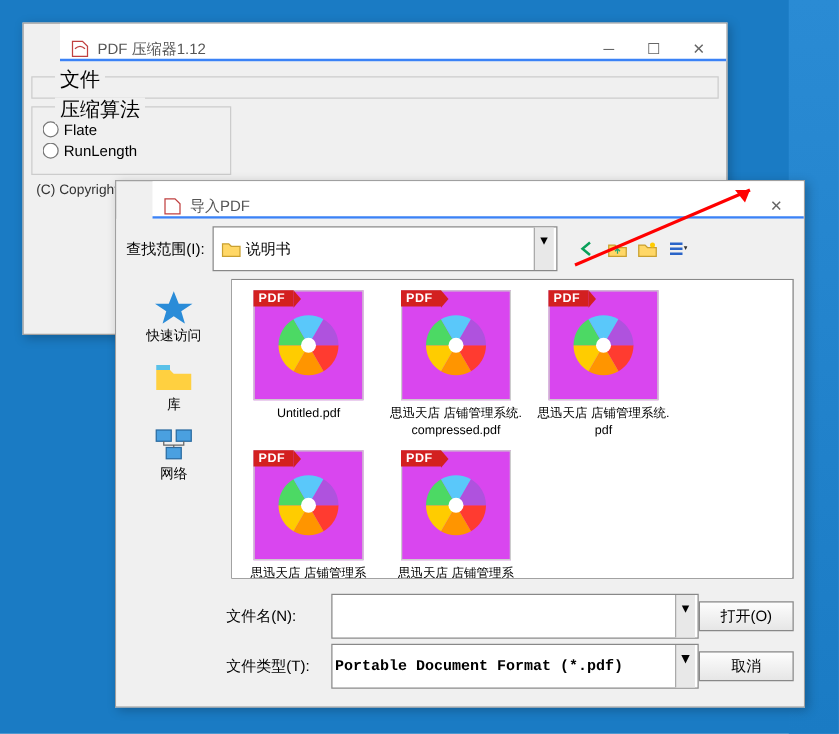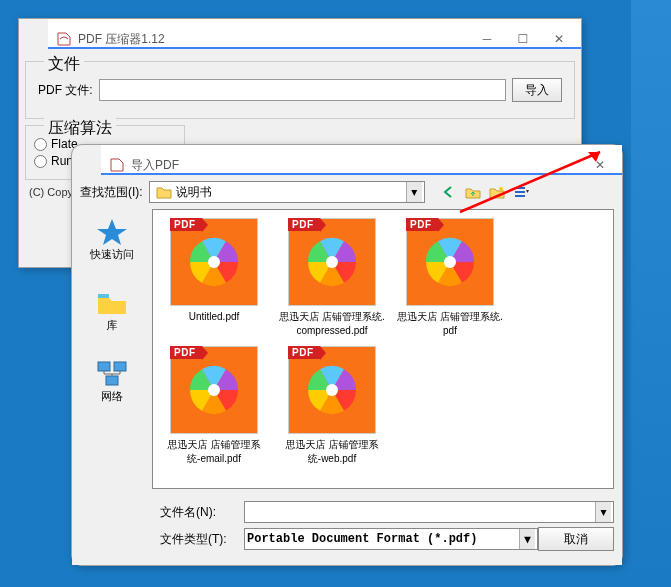--- a/index.html
+++ b/index.html
@@ -8,43 +8,43 @@
 .titlebar { height: 30px; background: #fff; display: flex; align-items: center; padding: 12px 4px 0 8px; border-bottom: 2px solid #3b82f6; margin-left: 29px; }
 .titlebar .icon { width: 16px; height: 16px; margin-right: 6px; }
 .titlebar .title { flex: 1; color: #555; font-size: 12px; }
 .titlebar .btn { width: 36px; height: 24px; display: flex; align-items: center; justify-content: center; color: #666; }
 .fieldset { border: 1px solid #ccc; margin: 6px; padding: 8px; position: relative; background: #f0f0f0; }
 .fieldset legend { position: absolute; top: -8px; left: 8px; background: #f0f0f0; padding: 0 4px; font-size: 16px; margin-left: 10px; }
 .row { display: flex; align-items: center; gap: 6px; }
 .label { font-size: 12px; }
 .textbox { flex: 1; height: 22px; border: 1px solid #999; background: #fff; padding: 0 4px; }
 .button { height: 24px; padding: 0 12px; border: 1px solid #888; background: linear-gradient(#fdfdfd,#e6e6e6); cursor: pointer; font-size: 12px; }
-.radio { display: flex; align-items: center; gap: 4px; margin: 3px 0; }
+.radio { display: flex; align-items: flex-start; gap: 4px; margin: 3px 0; }
 .copyright { margin: 4px 10px; color: #333; font-size: 11px; }
 
 
 .dlg-body { display: flex; flex-direction: column; height: calc(100% - 30px); background: #f0f0f0; }
 .lookin { display: flex; align-items: center; padding: 6px 8px; gap: 6px; }
-.combo { display: inline-flex; align-items: center; border: 1px solid #888; background: #fff; height: 22px; padding: 0 2px; }
+.combo { display: inline-flex; align-items: center; border: 1px solid #888; background: #fff; height: 36px; padding: 0 2px; }
 .combo .folder { width: 16px; height: 16px; margin: 0 4px; }
 .combo .txt { min-width: 230px; padding-right: 6px; }
 .combo .arrow { width: 16px; background: #e8e8e8; border-left: 1px solid #aaa; text-align: center; height: 100%; line-height: 20px; }
 .toolicons { display: flex; gap: 4px; margin-left: 8px; }
 .toolicons .ti { width: 20px; height: 20px; display: flex; align-items: center; justify-content: center; border: 1px solid transparent; }
 .toolicons .ti svg { width:16px; height:16px; }
 
 .midrow { flex: 1; display: flex; overflow: hidden; }
-.places { width: 80px; background: #f0f0f0; display: flex; flex-direction: column; align-items: center; padding-top: 8px; gap: 26px; }
+.places { width: 92px; background: #f0f0f0; display: flex; flex-direction: column; align-items: center; padding-top: 8px; gap: 10px; }
 .place { display: flex; flex-direction: column; align-items: center; gap: 2px; cursor: pointer; color: #000; width: 70px; }
 .place .picon { width: 34px; height: 28px; }
 .place span { font-size: 11px; text-align: center; }
 
 .listing { flex: 1; background: #fff; border: 1px solid #888; margin: 0 8px 4px 0; padding: 8px; display: flex; flex-wrap: wrap; align-content: flex-start; gap: 8px 12px; overflow: auto; }
 .fileitem { width: 106px; display: flex; flex-direction: column; align-items: center; text-align: center; cursor: pointer; }
-.thumb { width: 88px; height: 88px; border: 1px solid #ccc; position: relative; background: #f97316; display: flex; align-items: center; justify-content: center; }
+.thumb { width: 88px; height: 88px; border: 1px solid #ccc; position: relative; background: #d946ef; display: flex; align-items: center; justify-content: center; }
 .badge { position: absolute; top: -1px; left: -1px; background: #d32020; color: #fff; font-size: 10px; font-weight: bold; padding: 1px 6px 1px 4px; letter-spacing: 0.5px; }
 .badge:after { content:""; position:absolute; right:-6px; top:0; border-top:7px solid transparent; border-bottom:7px solid transparent; border-left:6px solid #d32020; }
 .fname { font-size: 10px; margin-top: 4px; line-height: 14px; word-break: break-all; }
 
 .bottom { padding: 4px 8px 10px 88px; }
 .brow { display: flex; align-items: center; gap: 0; margin: 4px 0; }
 .brow .bl { width: 84px; text-align: left; }
 .brow .combo .txt { min-width: 280px; font-family: "Courier New", monospace; }
 .brow .button { width: 76px; }
 
@@ -63,41 +63,36 @@
         <path d="M2 2 L10 2 L14 6 L14 14 L2 14 Z" fill="#fff" stroke="#c04040"></path>
         <path d="M4 8 Q8 4 12 8" stroke="#c04040" fill="none"></path>
       </svg>
     <div class="title">PDF 压缩器1.12</div>
     <div class="btn">─</div>
     <div class="btn">☐</div>
     <div class="btn">✕</div>
   </div>
   <div class="fieldset" style="margin-top:12px;">
     <legend>文件</legend>
-    <div class="row" style="padding:8px 4px;">
-      <span class="label">PDF 文件:</span>
-      <input class="textbox" value="" style="">
-      <button class="button">导入</button>
-    </div>
   </div>
   <div class="fieldset" style="width:160px;">
     <legend>压缩算法</legend>
     <label class="radio">
         <input type="radio" name="a" style="">
         <span>Flate</span>
       </label>
     <label class="radio">
         <input type="radio" name="a" style="">
         <span>RunLength</span>
       </label>
   </div>
   <div class="copyright">(C) Copyright</div>
 </div>
 
-<div class="window" style="left:71px;top:144px;width:552px;height:422px;border-radius:11px;">
+<div class="window" style="left:92px;top:144px;width:552px;height:422px;">
   <div class="titlebar">
     <svg class="icon" viewBox="0 0 16 16">
         <path d="M2 2 L10 2 L14 6 L14 14 L2 14 Z" fill="#fff" stroke="#c04040"></path>
       </svg>
     <div class="title">导入PDF</div>
     <div class="btn">✕</div>
   </div>
   <div class="dlg-body">
     <div class="lookin">
       <span class="label">查找范围(I):</span>
@@ -241,20 +236,21 @@
         </div>
     </div>
 
     <div class="bottom">
       <div class="brow">
         <span class="bl">文件名(N):</span>
         <div class="combo" style="flex:1;">
           <span class="txt" style="min-width:auto;flex:1;"></span>
           <span class="arrow">▾</span>
         </div>
+        <button class="button">打开(O)</button>
       </div>
       <div class="brow">
         <span class="bl">文件类型(T):</span>
         <div class="combo" style="flex:1;font-weight:bold;">
           <span class="txt" style="min-width:auto;flex:1;">Portable Document Format (*.pdf)</span>
           <span class="arrow">▾</span>
         </div>
         <button class="button">取消</button>
       </div>
     </div>

